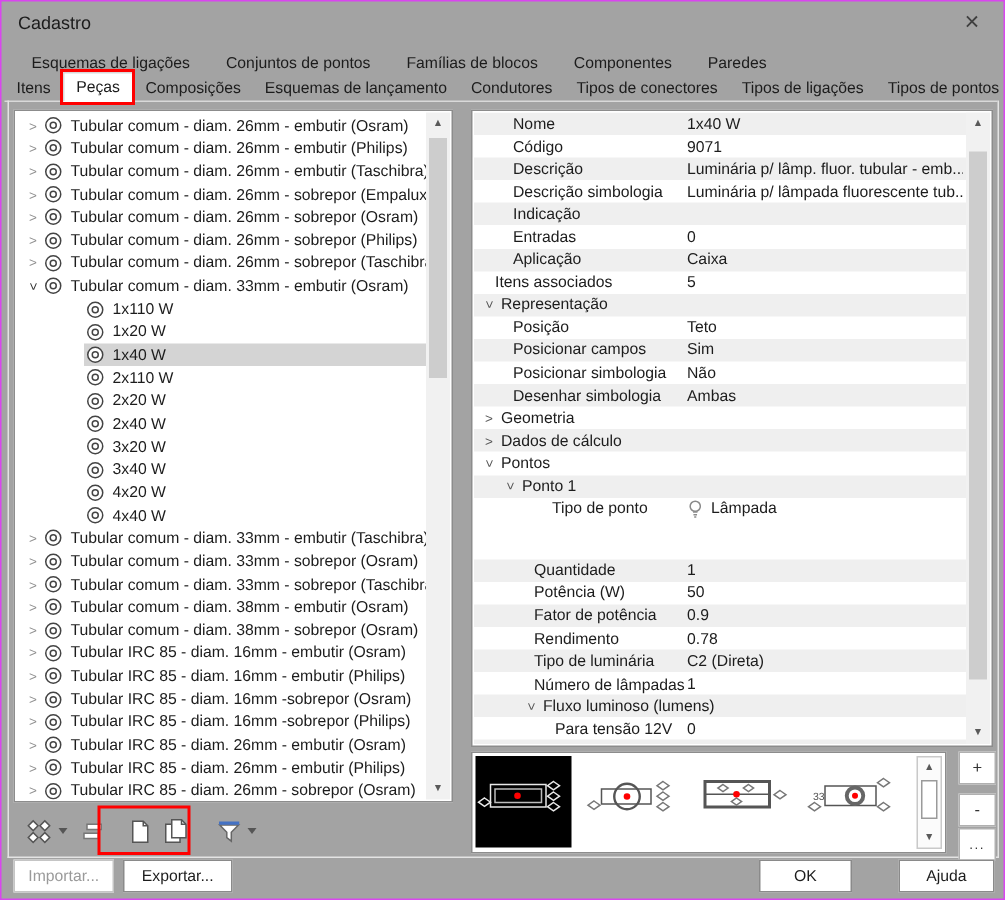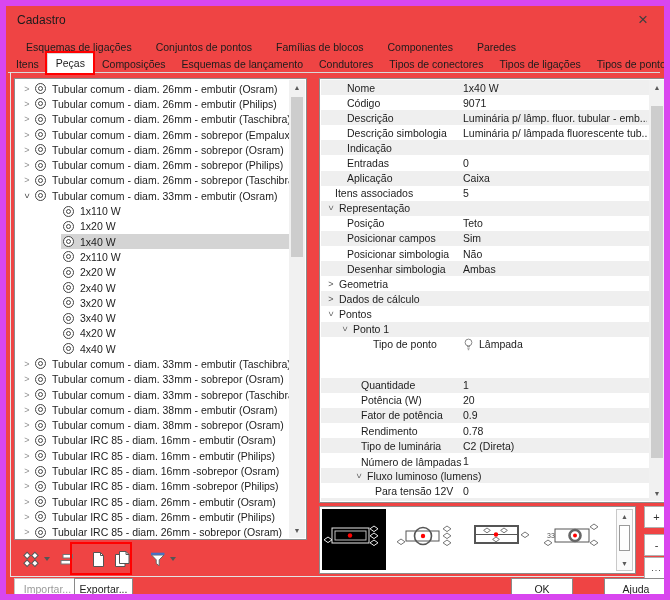--- a/index.html
+++ b/index.html
@@ -1,18 +1,18 @@
 <!DOCTYPE html>
 <html><head>
 <meta charset="utf-8">
 <style>
   :root{ --annot:#ff0000; --sel:#d4d4d4; --stripe:#efefef; --bord:#8c8c8c; }
   *{box-sizing:border-box}
   body{margin:0;background:#fff;font-family:"Liberation Sans",sans-serif;color:#1c1c1c}
-  .dialog{position:relative;width:670px;height:600px;background:#ef4444;border:6px solid #d946ef;overflow:hidden}
+  .dialog{position:relative;width:670px;height:600px;background:#a3a3a3;border:1px solid #d946ef;overflow:hidden}
 
   
   .wtitle{position:absolute;left:11px;top:7px;font-size:12px}
   .close{position:absolute;right:8px;top:2px;width:26px;height:24px;text-align:center;line-height:24px;color:#3f3f3f;font-size:17px;cursor:default}
   .close::before{content:'\00d7'}
 
   
   .tabs1{position:absolute;left:8px;top:32px;display:flex;font-size:10.5px}
   .tabs1 .tab{padding:3px 12px 2px;white-space:nowrap}
   .tabs2{position:absolute;left:2px;top:48px;right:4px;display:flex;align-items:flex-end;font-size:10.5px;border-bottom:1px solid #d9d9d9;height:19px}
@@ -74,21 +74,21 @@
   .pv-sb .arr{position:absolute;left:0;width:15px;height:13px;text-align:center;line-height:13px;font-size:7px;color:#5a5a5a}
   .pv-sb .thumbbar{position:absolute;left:2px;right:2px;top:15px;height:26px;background:#fff;border:1px solid #9a9a9a}
 
   
   .sbtn{position:absolute;left:638px;width:25px;height:22px;border:1px solid #b0b0b0;background:#fff;text-align:center;line-height:20px;font-size:11px;color:#333}
   #btnPlus{top:500px}#btnMinus{top:528px}#btnMore{top:551px;font-size:9px;letter-spacing:1px}
 
   
   .fbtn{position:absolute;top:572px;height:22px;border:1px solid #8a8a8a;background:#fff;font-size:10.5px;text-align:center;line-height:20px}
   #btnImportar{left:8px;width:67px;border-color:#c5c5c5;color:#9a9a9a}
-  #btnExportar{left:68px;width:59px}
+  #btnExportar{left:81px;width:73px}
   #btnOK{left:505px;width:62px}
   #btnAjuda{left:598px;width:64px}
 
   
   .annot{position:absolute;border:2px solid var(--annot);pointer-events:none;z-index:9}
   #annIcons{left:64px;top:536px;width:62px;height:33px}
 </style>
 </head>
 <body>
 
@@ -525,21 +525,21 @@
           </div>
           <div class="gval">
             <span class="vtext">1</span>
           </div>
         </div>
         <div class="grow odd">
           <div class="glab" style="padding-left: 38px;">
             <span class="gtext">Potência (W)</span>
           </div>
           <div class="gval">
-            <span class="vtext">20</span>
+            <span class="vtext">50</span>
           </div>
         </div>
         <div class="grow even">
           <div class="glab" style="padding-left: 38px;">
             <span class="gtext">Fator de potência</span>
           </div>
           <div class="gval">
             <span class="vtext">0.9</span>
           </div>
         </div>

